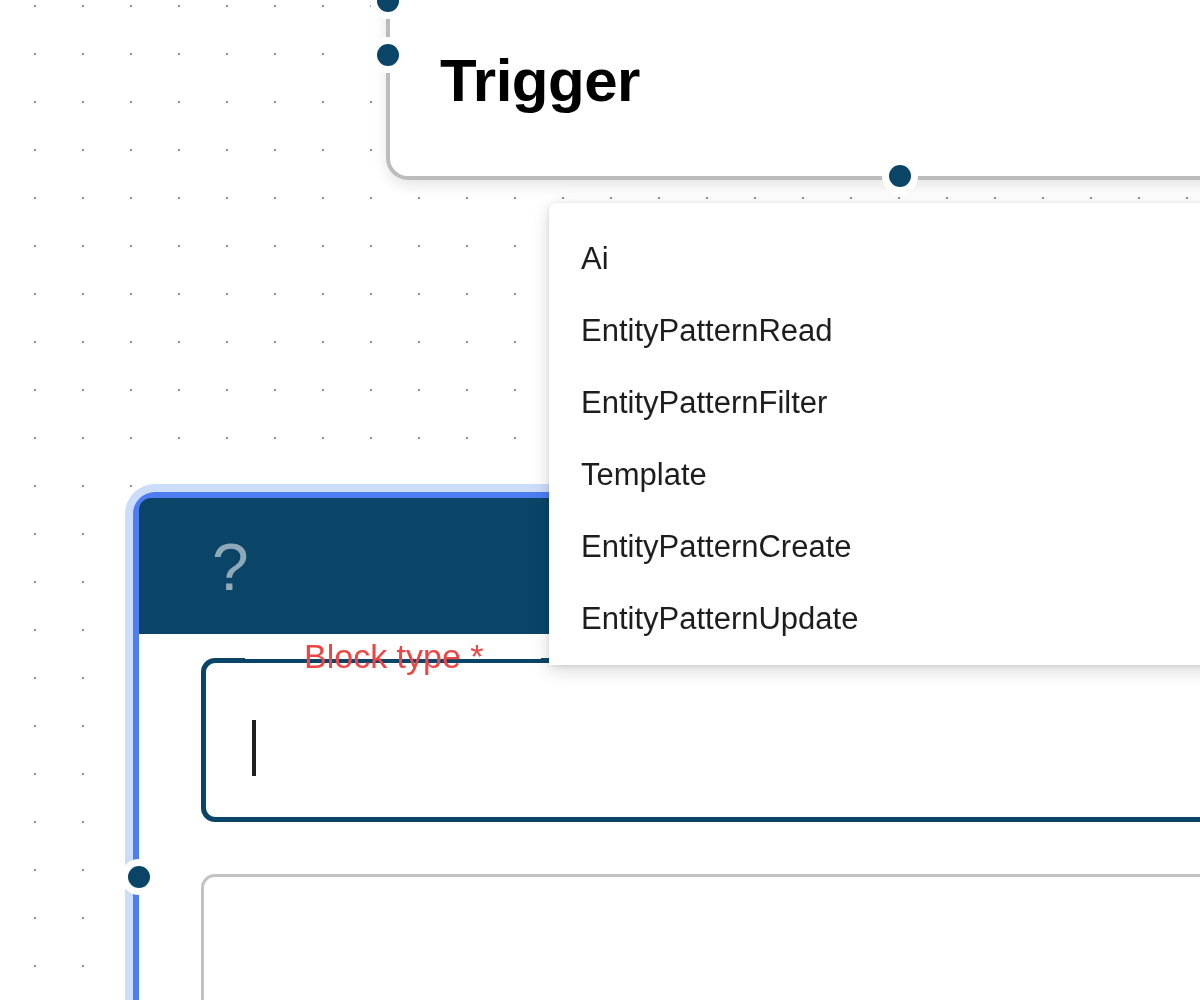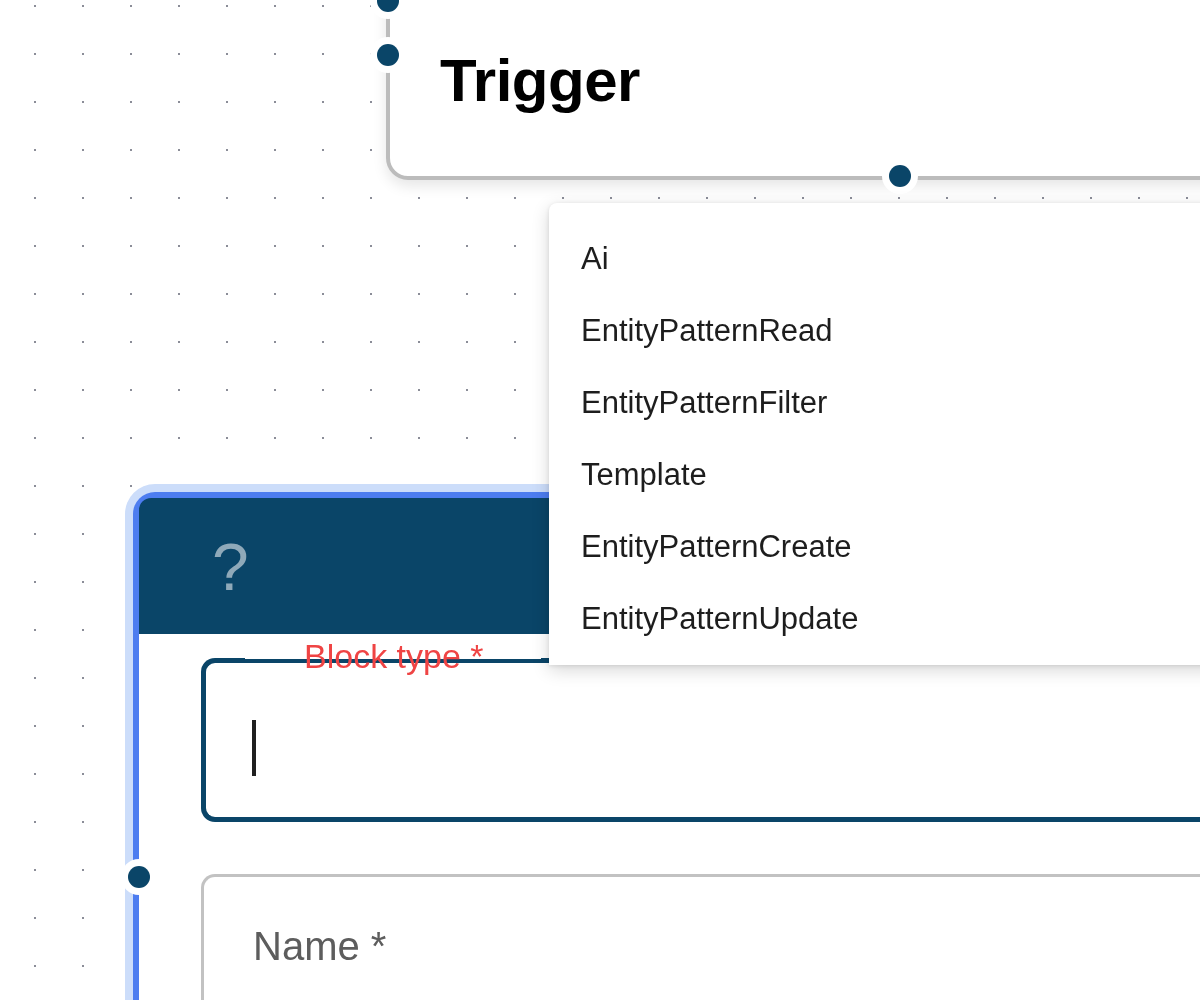--- a/index.html
+++ b/index.html
@@ -273,21 +273,20 @@
       <div id="blocktype-field">
         <div id="blocktype-outline"></div>
         <div id="blocktype-notch"></div>
         <div id="blocktype-label">Block type *</div>
         <input id="blocktype-input" type="text" value="" placeholder="" style="">
         <div id="blocktype-caret"></div>
       </div>
 
       <div id="name-field">
         <div id="name-outline"></div>
-        <div id="name-label">Name *</div>
       </div>
 
     </div>
 
     <div id="port-untyped-left"></div>
   </div>
 
   <div id="type-dropdown">
     <div class="dropdown-option">Ai</div>
     <div class="dropdown-option">EntityPatternRead</div>

